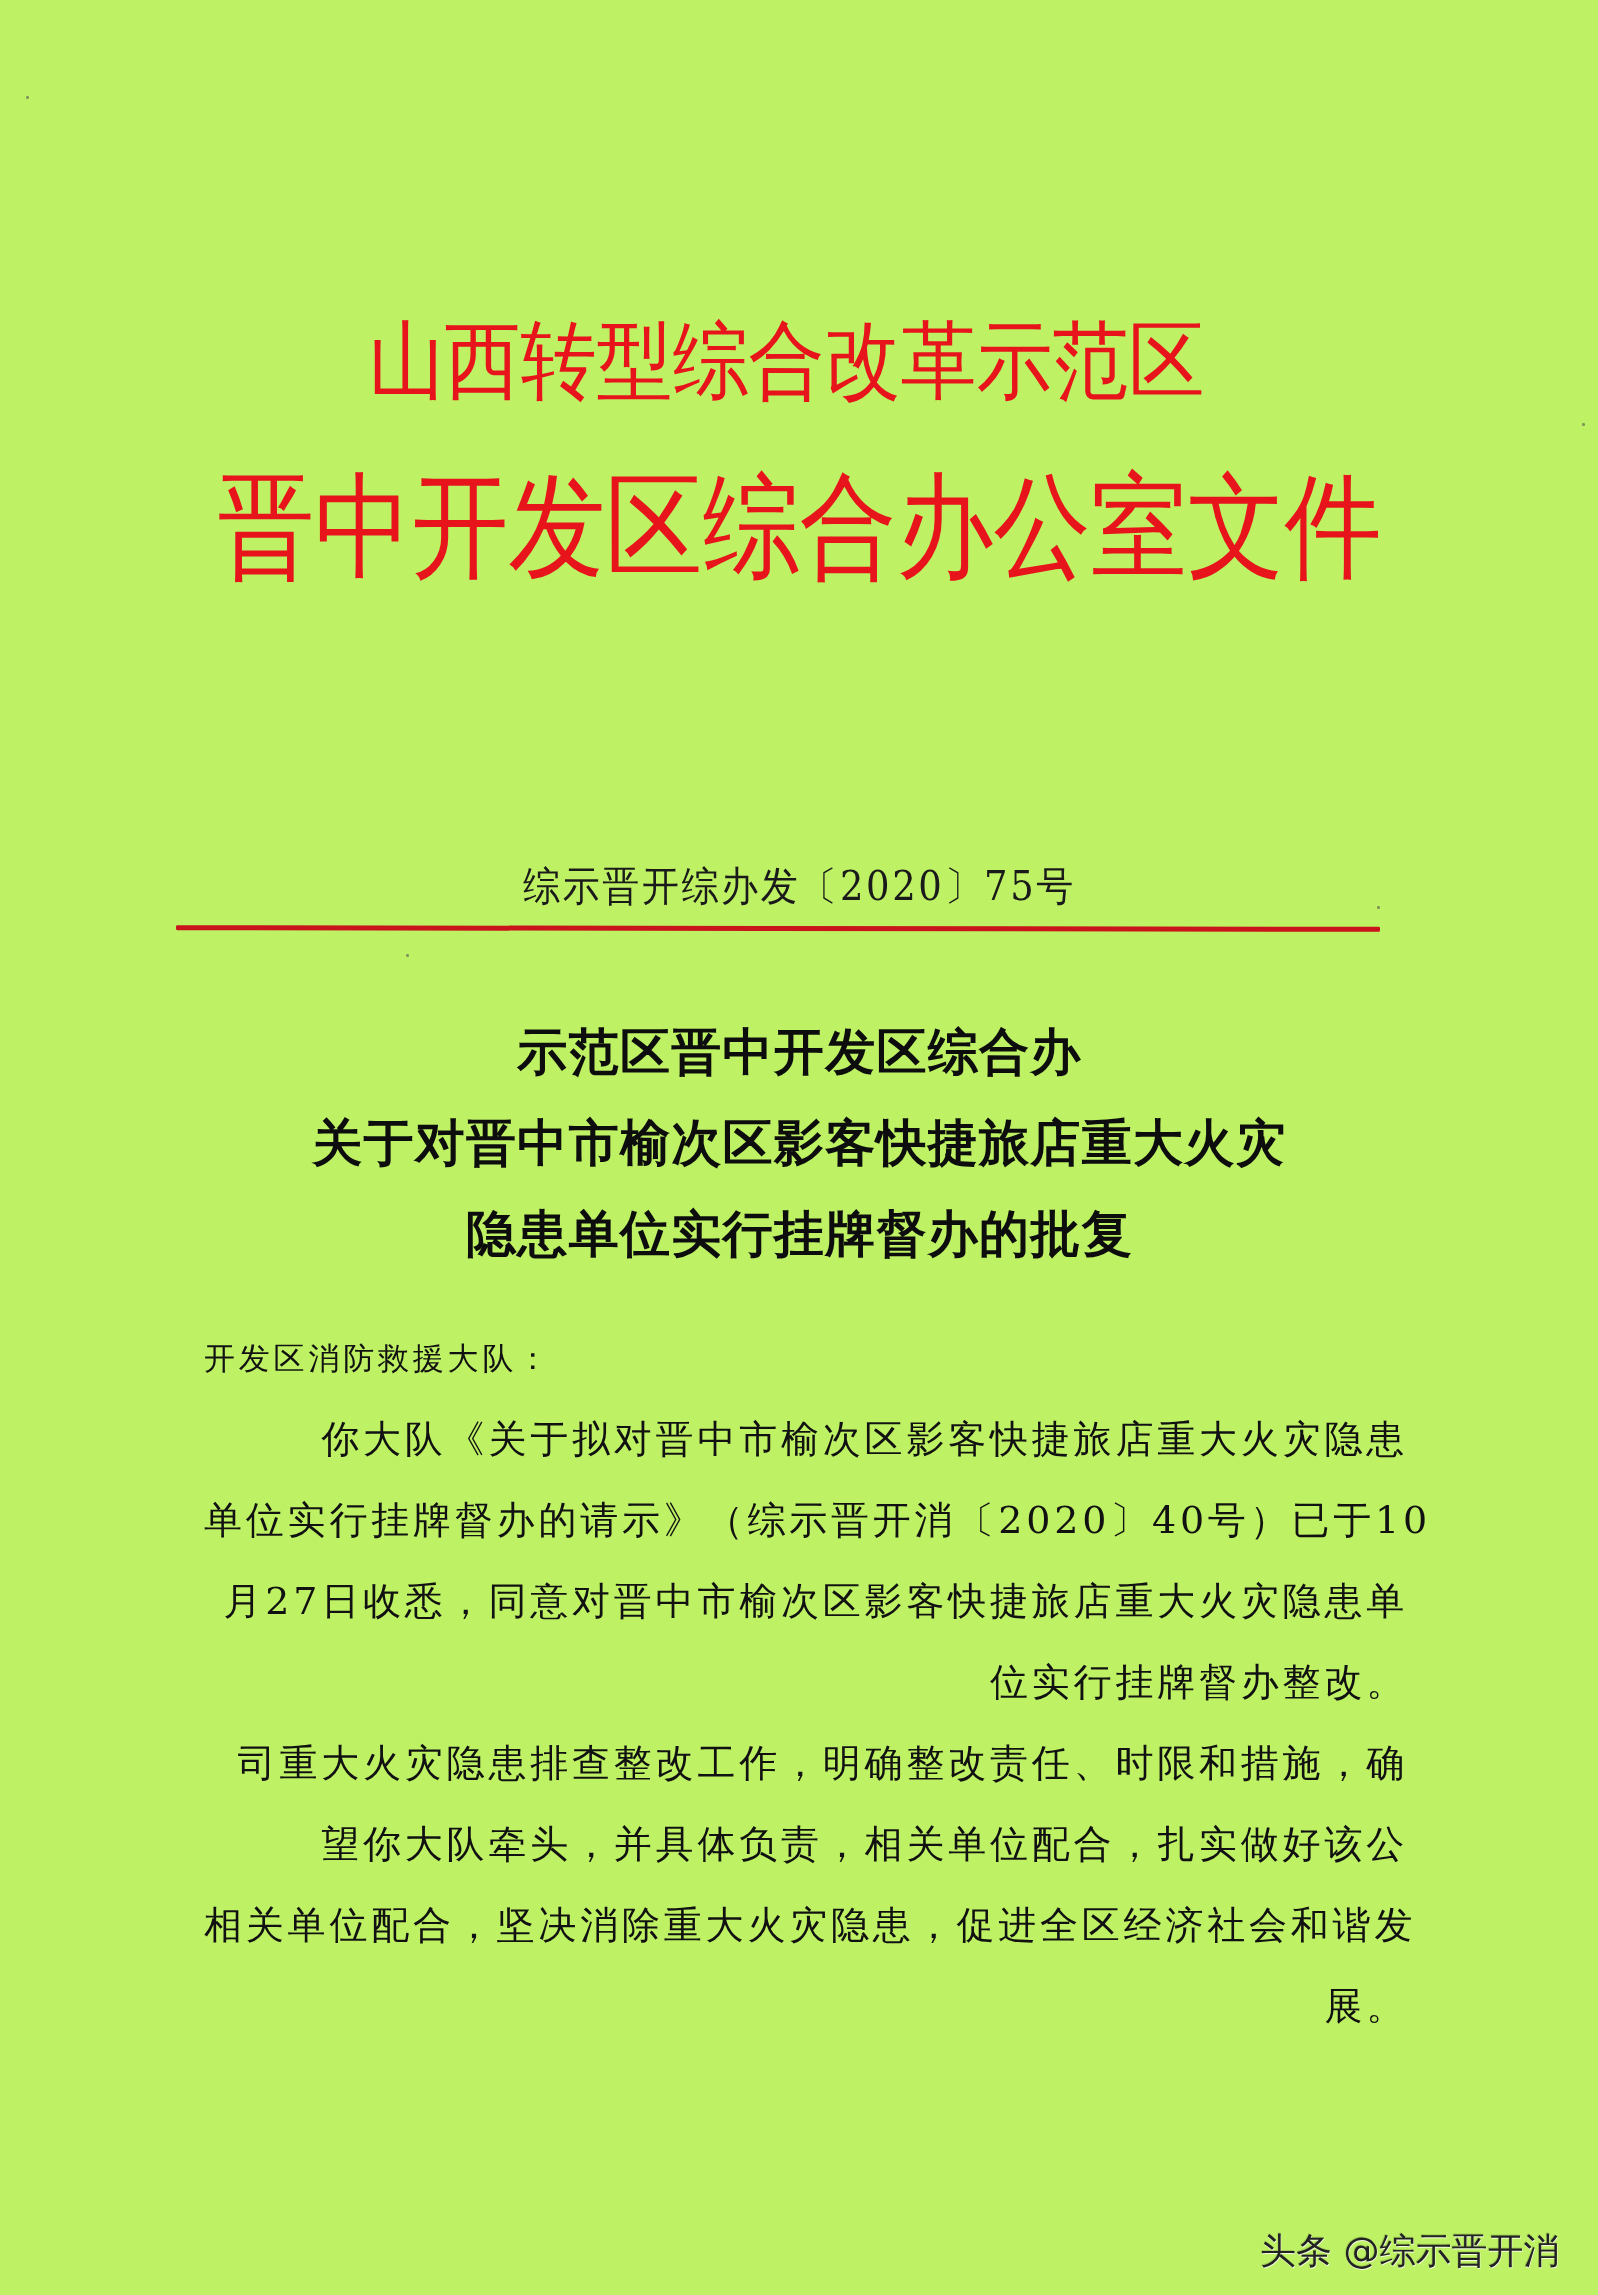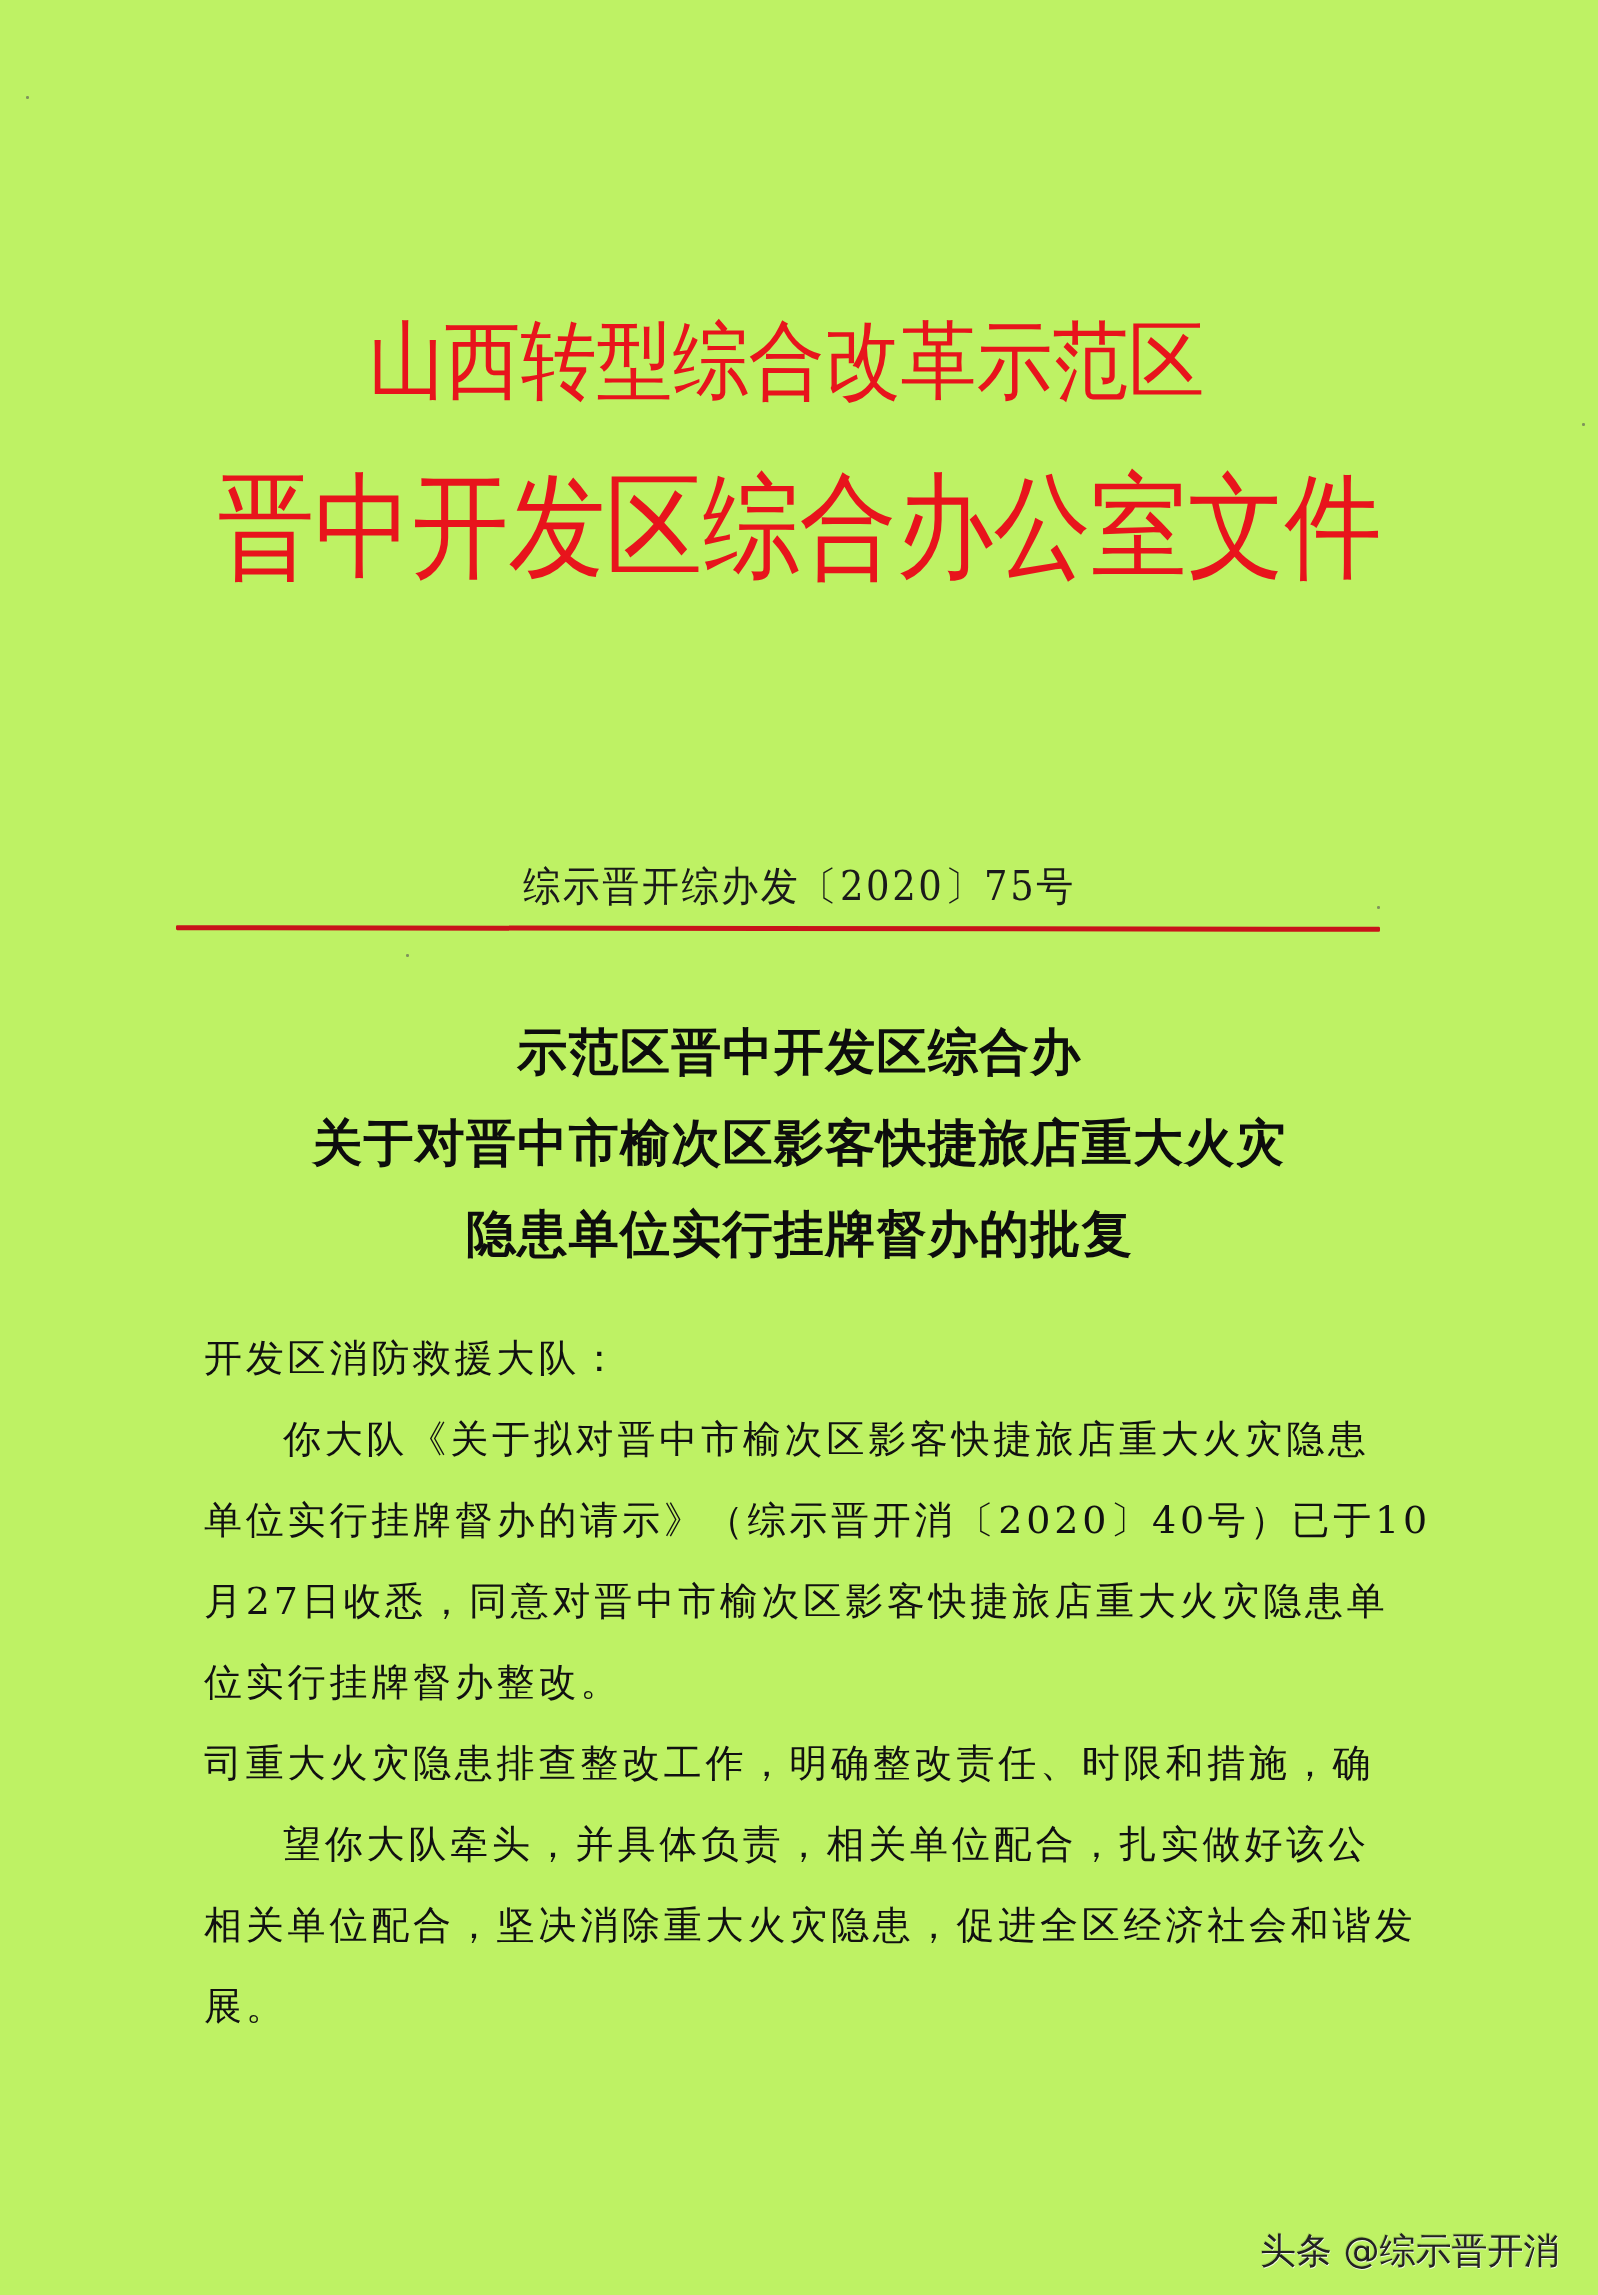--- a/index.html
+++ b/index.html
@@ -83,34 +83,35 @@
     white-space: nowrap;
     letter-spacing: 1.3px;
   }
   .body-block {
     position: absolute;
     left: 204px;
     top: 1333px;
     width: 1204px;
   }
   .salutation {
-    font-size: 38px;
+    font-size: 31px;
     line-height: 51px;
     height: 51px;
     margin-bottom: 29.5px;
     letter-spacing: 3.8px;
     white-space: nowrap;
   }
   .body-line {
     font-size: 38px;
     line-height: 51px;
     height: 51px;
     margin-bottom: 30px;
     white-space: nowrap;
     letter-spacing: 3.8px;
+    text-align: right;
   }
   .indent {
     padding-left: 79px;
   }
   .watermark {
     position: absolute;
     left: 1260px;
     top: 2228px;
     font-family: "DejaVu Sans", "Liberation Sans", sans-serif;
     font-size: 36px;

